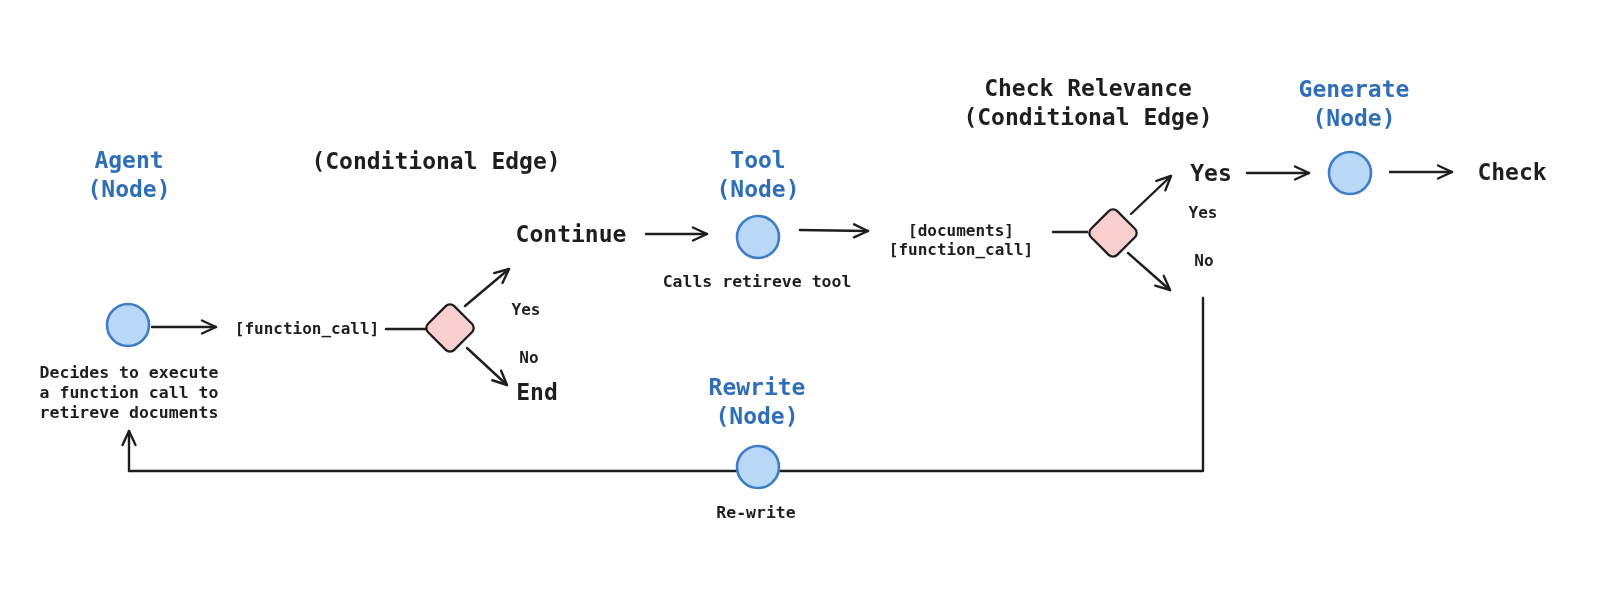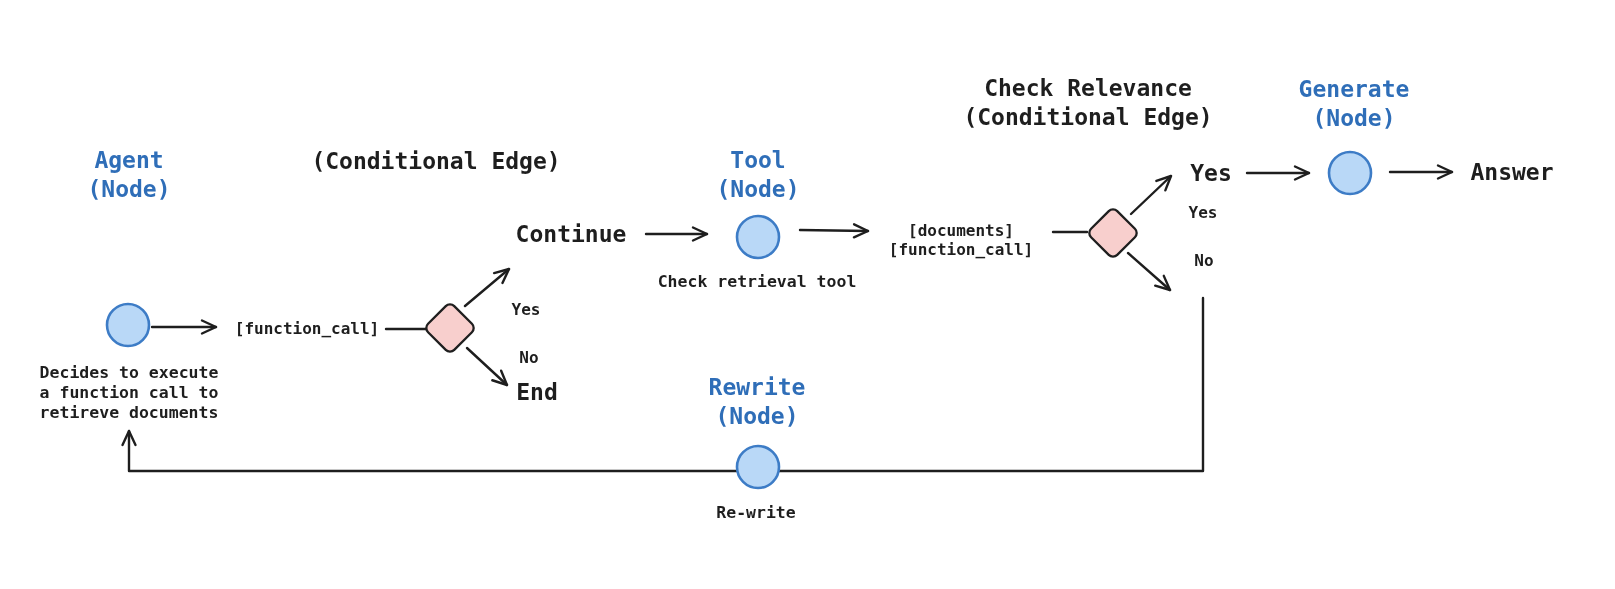--- a/index.html
+++ b/index.html
@@ -116,34 +116,34 @@
     <span>(Node)</span>
   </div>
   <div class="blk heading blue" style="left:757px; top:373px">
     <span>Rewrite</span>
     <span>(Node)</span>
   </div>
 
   <div class="lbl big" style="left:571px;  top:234px">Continue</div>
   <div class="lbl big" style="left:537px;  top:392px">End</div>
   <div class="lbl big" style="left:1211px; top:173px">Yes</div>
-  <div class="lbl big" style="left:1512px; top:172px">Answer</div>
+  <div class="lbl big" style="left:1512px; top:172px">Check</div>
 
   <div class="lbl sm" style="left:526px;  top:309px">Yes</div>
   <div class="lbl sm" style="left:529px;  top:357px">No</div>
   <div class="lbl sm" style="left:1203px; top:212px">Yes</div>
   <div class="lbl sm" style="left:1204px; top:260px">No</div>
 
   <div class="lbl sm" style="left:307px; top:328px">[function_call]</div>
   <div class="blk two" style="left:961px; top:221px">
     <span>[documents]</span>
     <span>[function_call]</span>
   </div>
 
   <div class="blk cap" style="left:129px; top:363px">
     <span>Decides to execute</span>
     <span>a function call to</span>
     <span>retireve documents</span>
   </div>
-  <div class="lbl cap" style="left:757px; top:282px">Check retrieval tool</div>
+  <div class="lbl cap" style="left:757px; top:282px">Calls retireve tool</div>
   <div class="lbl cap" style="left:756px; top:513px">Re-write</div>
 
 </div>
 
 </body></html>

